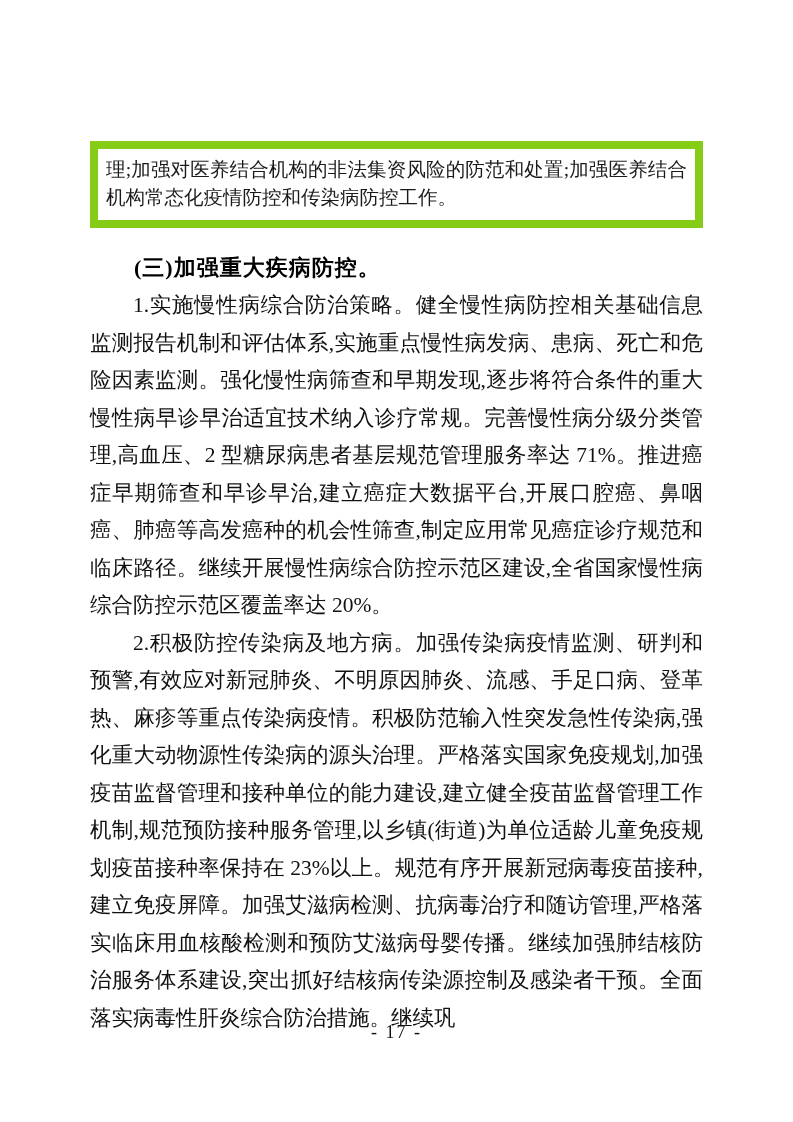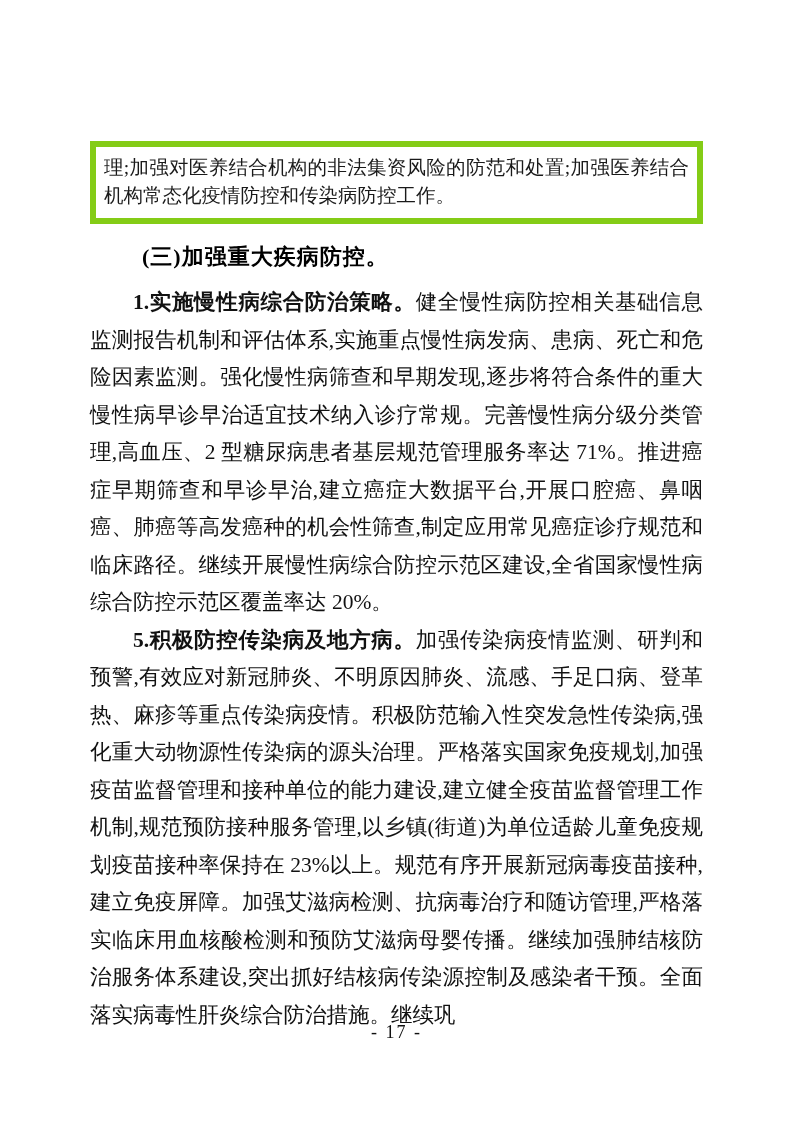--- a/index.html
+++ b/index.html
@@ -17,46 +17,46 @@
     overflow: hidden;
   }
   .content {
     position: absolute;
     left: 90px;
     top: 141px;
     width: 613px;
   }
   .callout {
     box-sizing: border-box;
-    border: 6px solid #84cc16;
+    border: 8px solid #84cc16;
     padding: 7px 8px 8px 8px;
     font-size: 19.5px;
     line-height: 28px;
     text-align: justify;
     color: #1a1a1a;
   }
   .section-heading {
-    margin: 8px;
-    padding-top: 6px;
+    margin: 0;
+    padding-top: 21px;
     font-size: 22px;
     font-weight: bold;
     line-height: 38px;
     text-indent: 2em;
     letter-spacing: 1px;
   }
   .body-para {
     margin: 0;
     font-size: 21.5px;
     line-height: 37.5px;
     text-align: justify;
     text-indent: 2em;
     color: #111111;
   }
   .body-para .lead {
-    font-weight: bold;
+    font-weight: normal;
   }
   .page-number {
     position: absolute;
     top: 1022px;
     left: 0;
     width: 100%;
     text-align: center;
     font-size: 18px;
     letter-spacing: 2px;
     color: #111111;
@@ -70,18 +70,18 @@
   <div class="content">
 
     <div class="callout">
       <span>理;加强对医养结合机构的非法集资风险的防范和处置;加强医养结合机构常态化疫情防控和传染病防控工作。</span>
     </div>
 
     <h2 class="section-heading">(三)加强重大疾病防控。</h2>
 
     <p class="body-para"><span class="lead">1.实施慢性病综合防治策略。</span><span>健全慢性病防控相关基础信息监测报告机制和评估体系,实施重点慢性病发病、患病、死亡和危险因素监测。强化慢性病筛查和早期发现,逐步将符合条件的重大慢性病早诊早治适宜技术纳入诊疗常规。完善慢性病分级分类管理,高血压、2 型糖尿病患者基层规范管理服务率达 71%。推进癌症早期筛查和早诊早治,建立癌症大数据平台,开展口腔癌、鼻咽癌、肺癌等高发癌种的机会性筛查,制定应用常见癌症诊疗规范和临床路径。继续开展慢性病综合防控示范区建设,全省国家慢性病综合防控示范区覆盖率达 20%。</span></p>
 
-    <p class="body-para"><span class="lead">5.积极防控传染病及地方病。</span><span>加强传染病疫情监测、研判和预警,有效应对新冠肺炎、不明原因肺炎、流感、手足口病、登革热、麻疹等重点传染病疫情。积极防范输入性突发急性传染病,强化重大动物源性传染病的源头治理。严格落实国家免疫规划,加强疫苗监督管理和接种单位的能力建设,建立健全疫苗监督管理工作机制,规范预防接种服务管理,以乡镇(街道)为单位适龄儿童免疫规划疫苗接种率保持在 23%以上。规范有序开展新冠病毒疫苗接种,建立免疫屏障。加强艾滋病检测、抗病毒治疗和随访管理,严格落实临床用血核酸检测和预防艾滋病母婴传播。继续加强肺结核防治服务体系建设,突出抓好结核病传染源控制及感染者干预。全面落实病毒性肝炎综合防治措施。继续巩</span></p>
+    <p class="body-para"><span class="lead">2.积极防控传染病及地方病。</span><span>加强传染病疫情监测、研判和预警,有效应对新冠肺炎、不明原因肺炎、流感、手足口病、登革热、麻疹等重点传染病疫情。积极防范输入性突发急性传染病,强化重大动物源性传染病的源头治理。严格落实国家免疫规划,加强疫苗监督管理和接种单位的能力建设,建立健全疫苗监督管理工作机制,规范预防接种服务管理,以乡镇(街道)为单位适龄儿童免疫规划疫苗接种率保持在 23%以上。规范有序开展新冠病毒疫苗接种,建立免疫屏障。加强艾滋病检测、抗病毒治疗和随访管理,严格落实临床用血核酸检测和预防艾滋病母婴传播。继续加强肺结核防治服务体系建设,突出抓好结核病传染源控制及感染者干预。全面落实病毒性肝炎综合防治措施。继续巩</span></p>
 
   </div>
 
   <div class="page-number">- 17 -</div>
 </div>
 
 </body></html>

